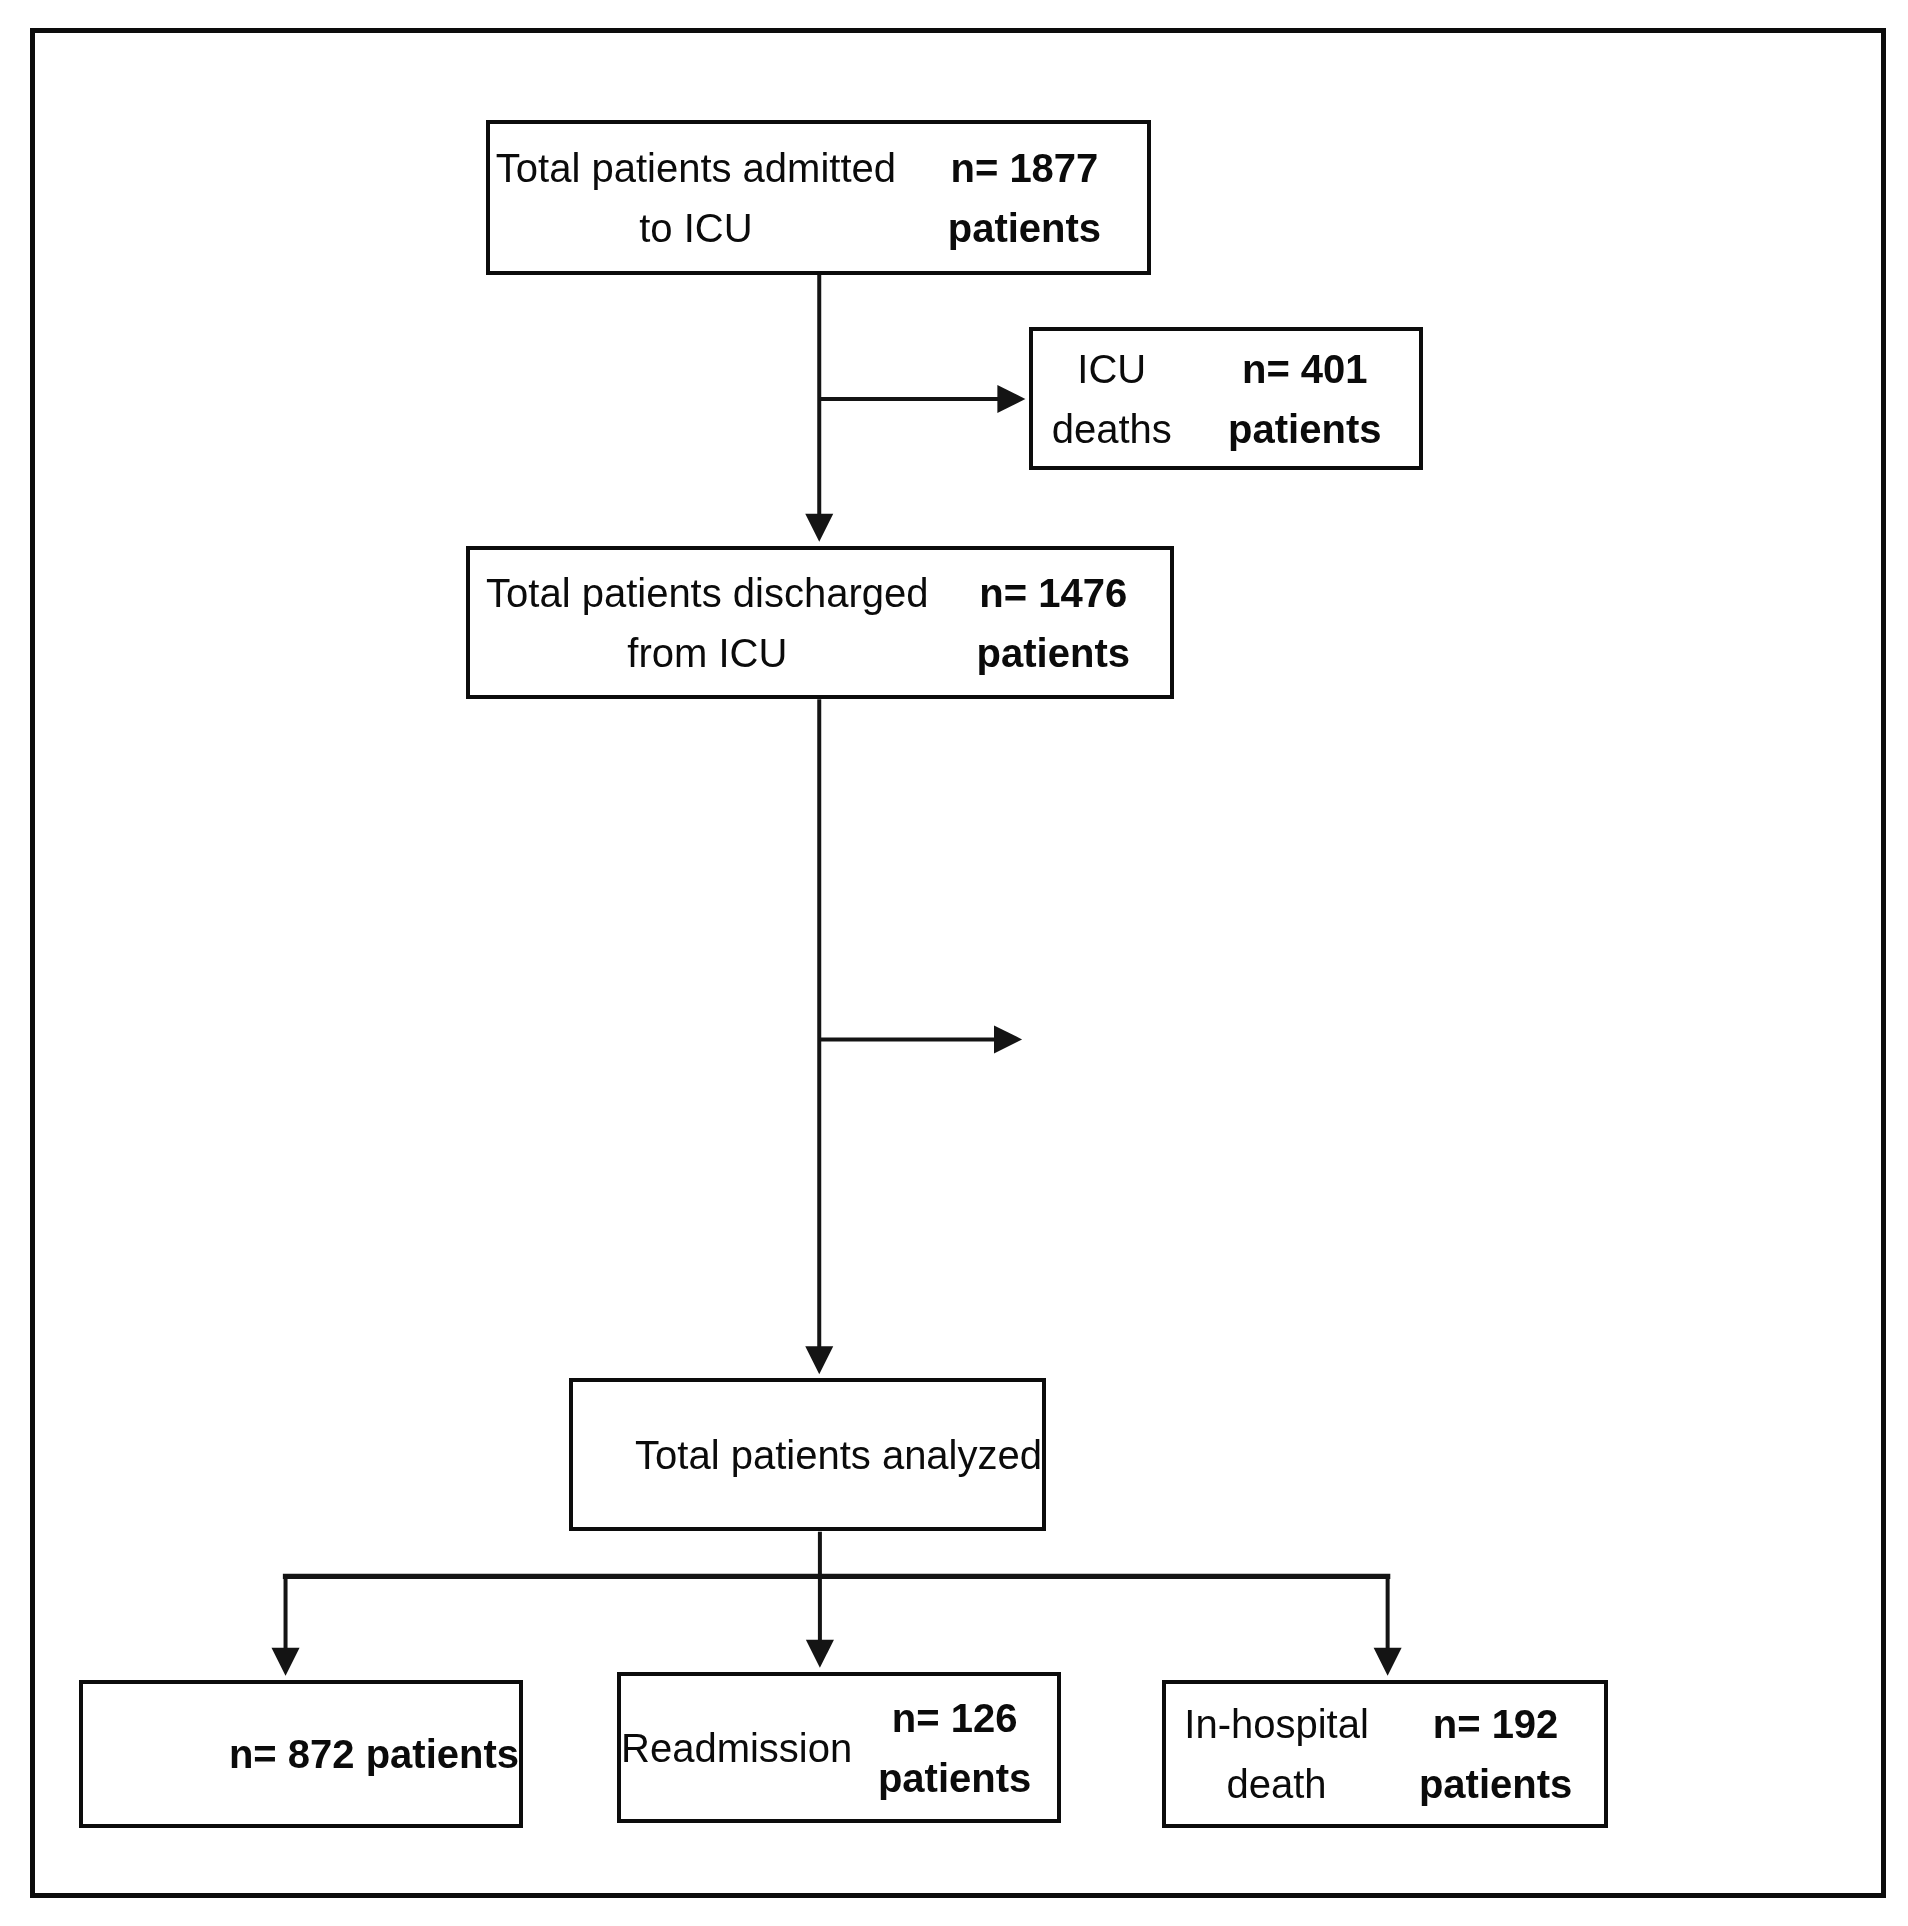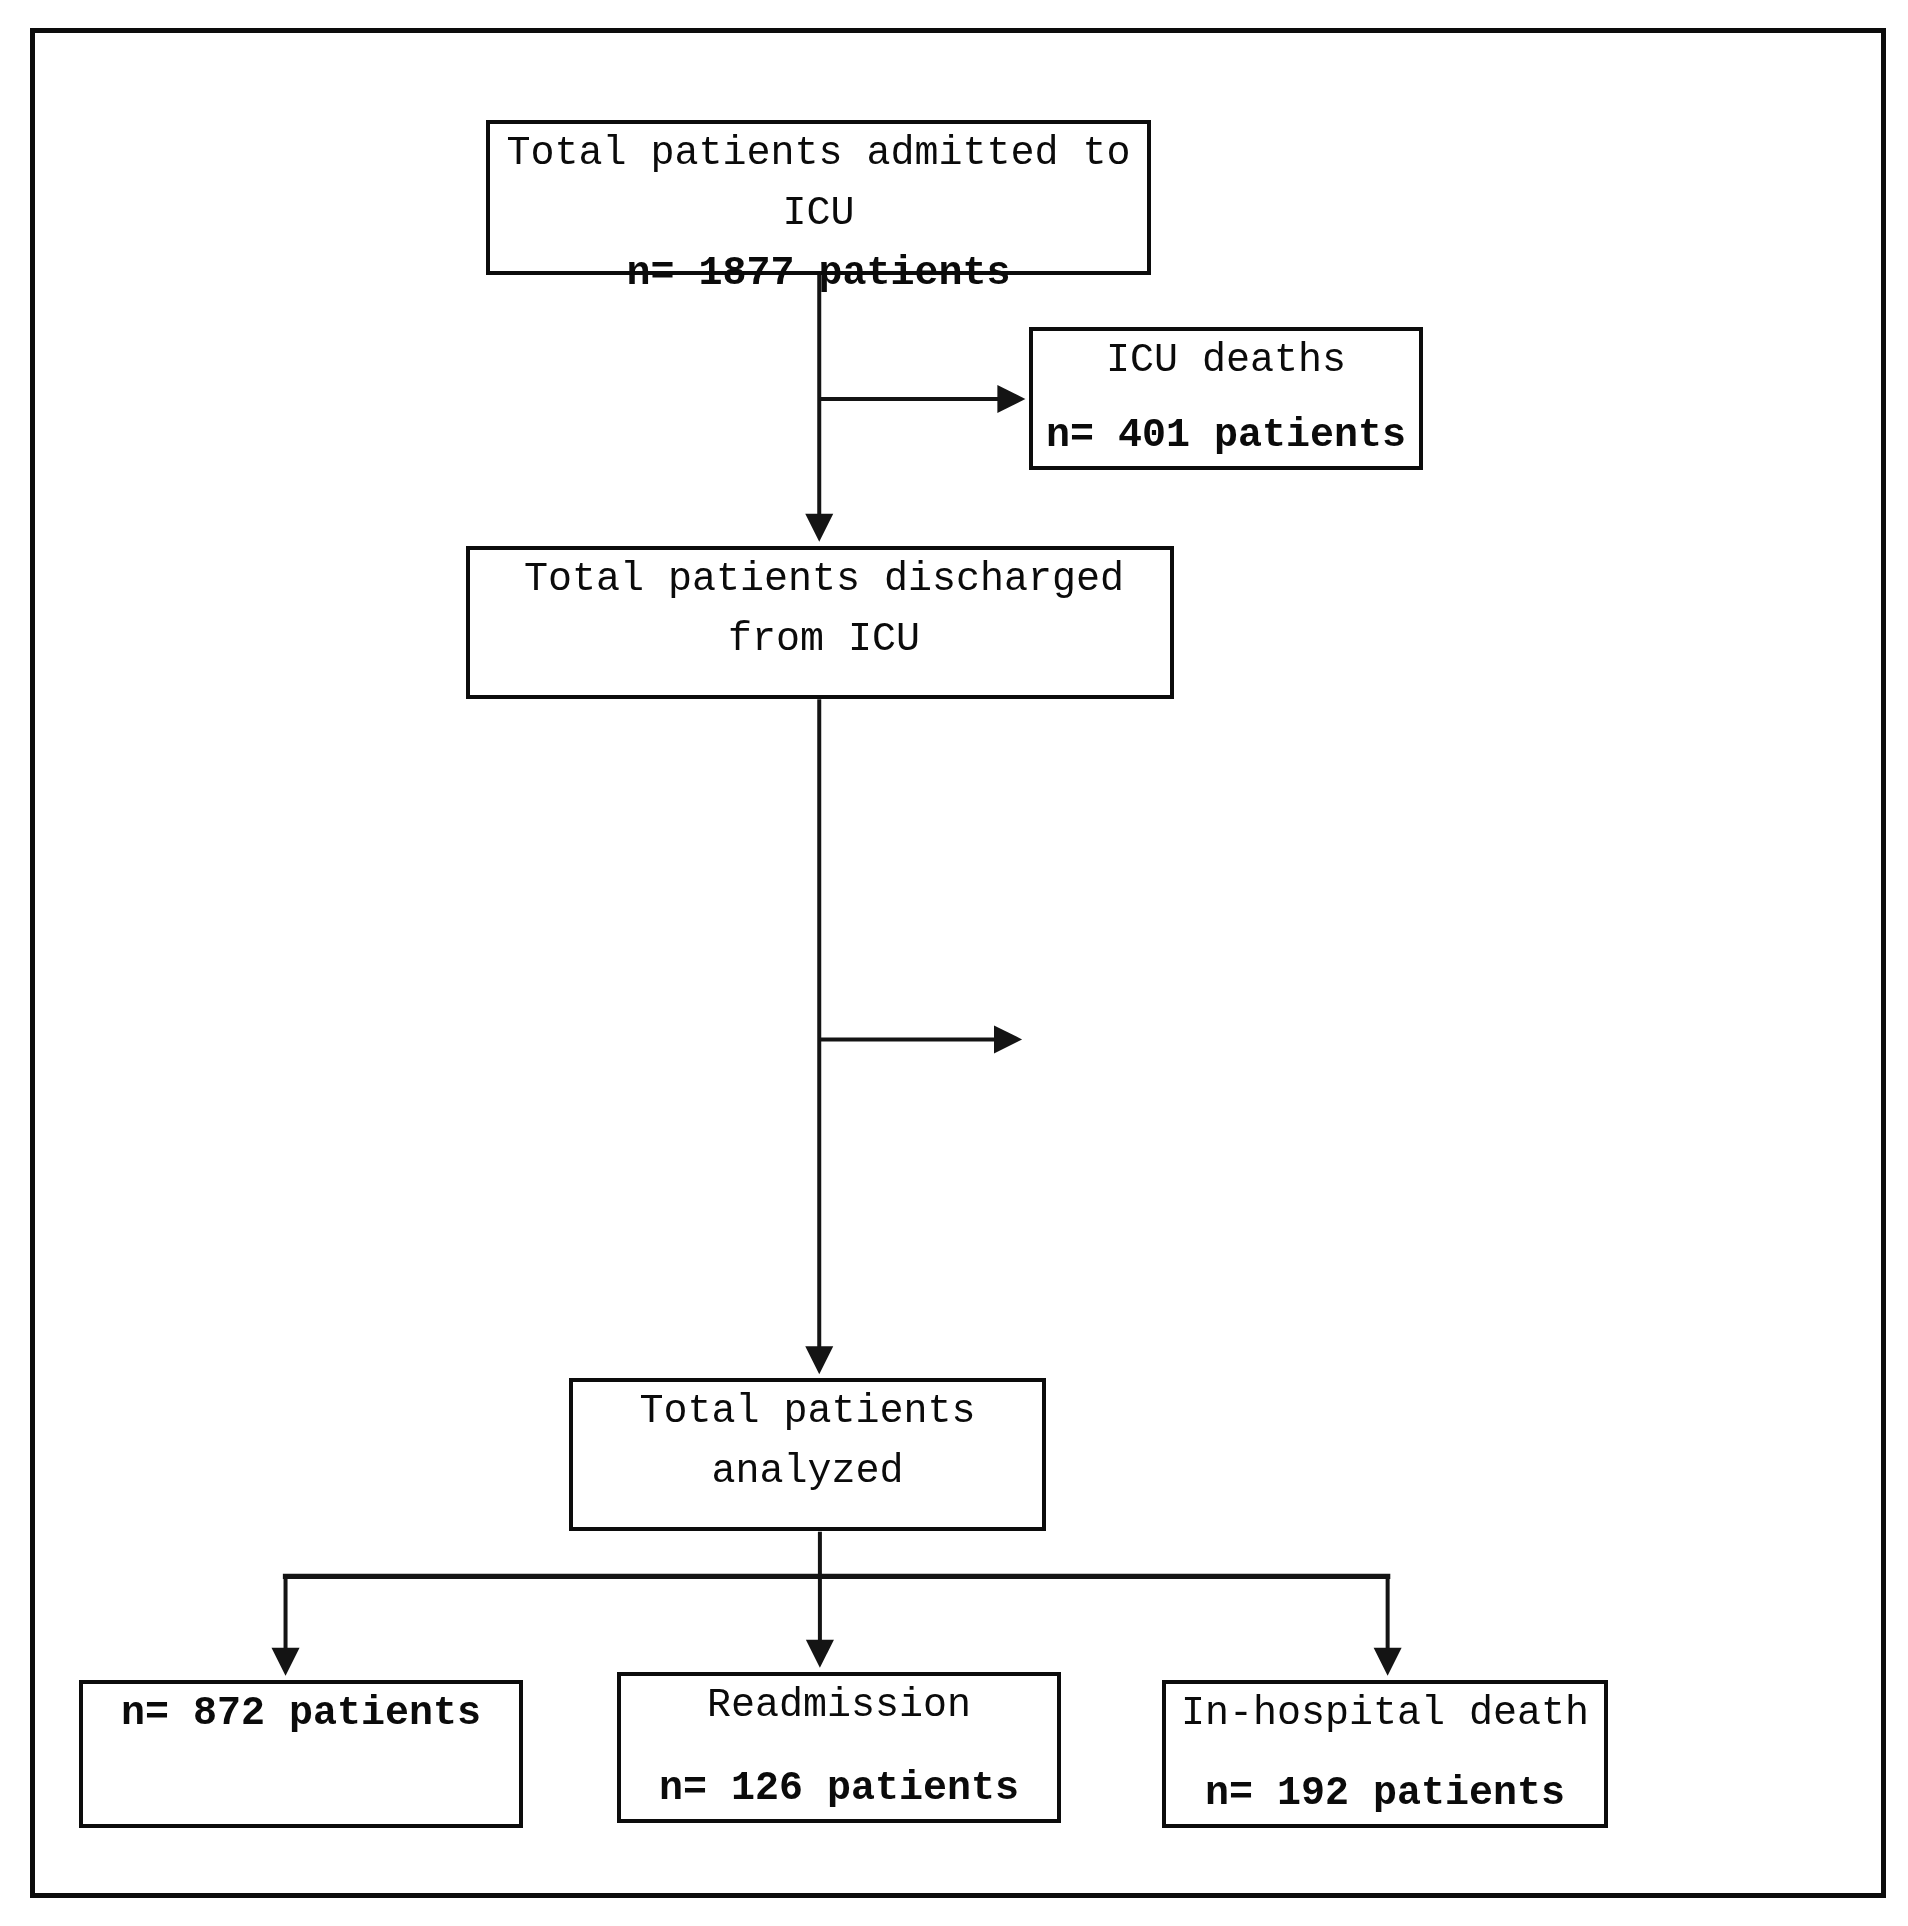--- a/index.html
+++ b/index.html
@@ -43,27 +43,25 @@
   .connector-layer polygon {
     fill: #141414;
     stroke: none;
   }
   .box {
     position: absolute;
     box-sizing: border-box;
     border: 4px solid #0c0c0c;
     background: #ffffff;
     display: flex;
-    flex-direction: column;
     align-items: center;
-    justify-content: space-between;
+    justify-content: flex-end;
     text-align: center;
     font-size: 40px;
     line-height: 60px;
-    font-family: Liberation Mono, monospace;
   }
   .box .count {
     font-weight: bold;
   }
   .box.excluded {
     align-items: stretch;
     text-align: left;
     padding: 9.3px 36px;
     font-size: 39px;
     line-height: 59px;
@@ -129,20 +127,21 @@
     <span class="count">n= 1877 patients</span>
   </div>
 
   <div class="box" style="left:1029px; top:327px; width:394px; height:143px;">
     <span>ICU deaths</span>
     <span class="count">n= 401 patients</span>
   </div>
 
   <div class="box" style="left:466px; top:546px; width:708px; height:153px;padding-left:8px;">
     <span>Total patients discharged from ICU</span>
+    <span class="count">n= 1476 patients</span>
   </div>
 
 
   <div class="box" style="left:569px; top:1378px; width:477px; height:153px;">
     <span>Total patients analyzed</span>
   </div>
 
   <div class="box" style="left:79px; top:1680px; width:444px; height:148px;">
     <span class="count">n= 872 patients</span>
   </div>

